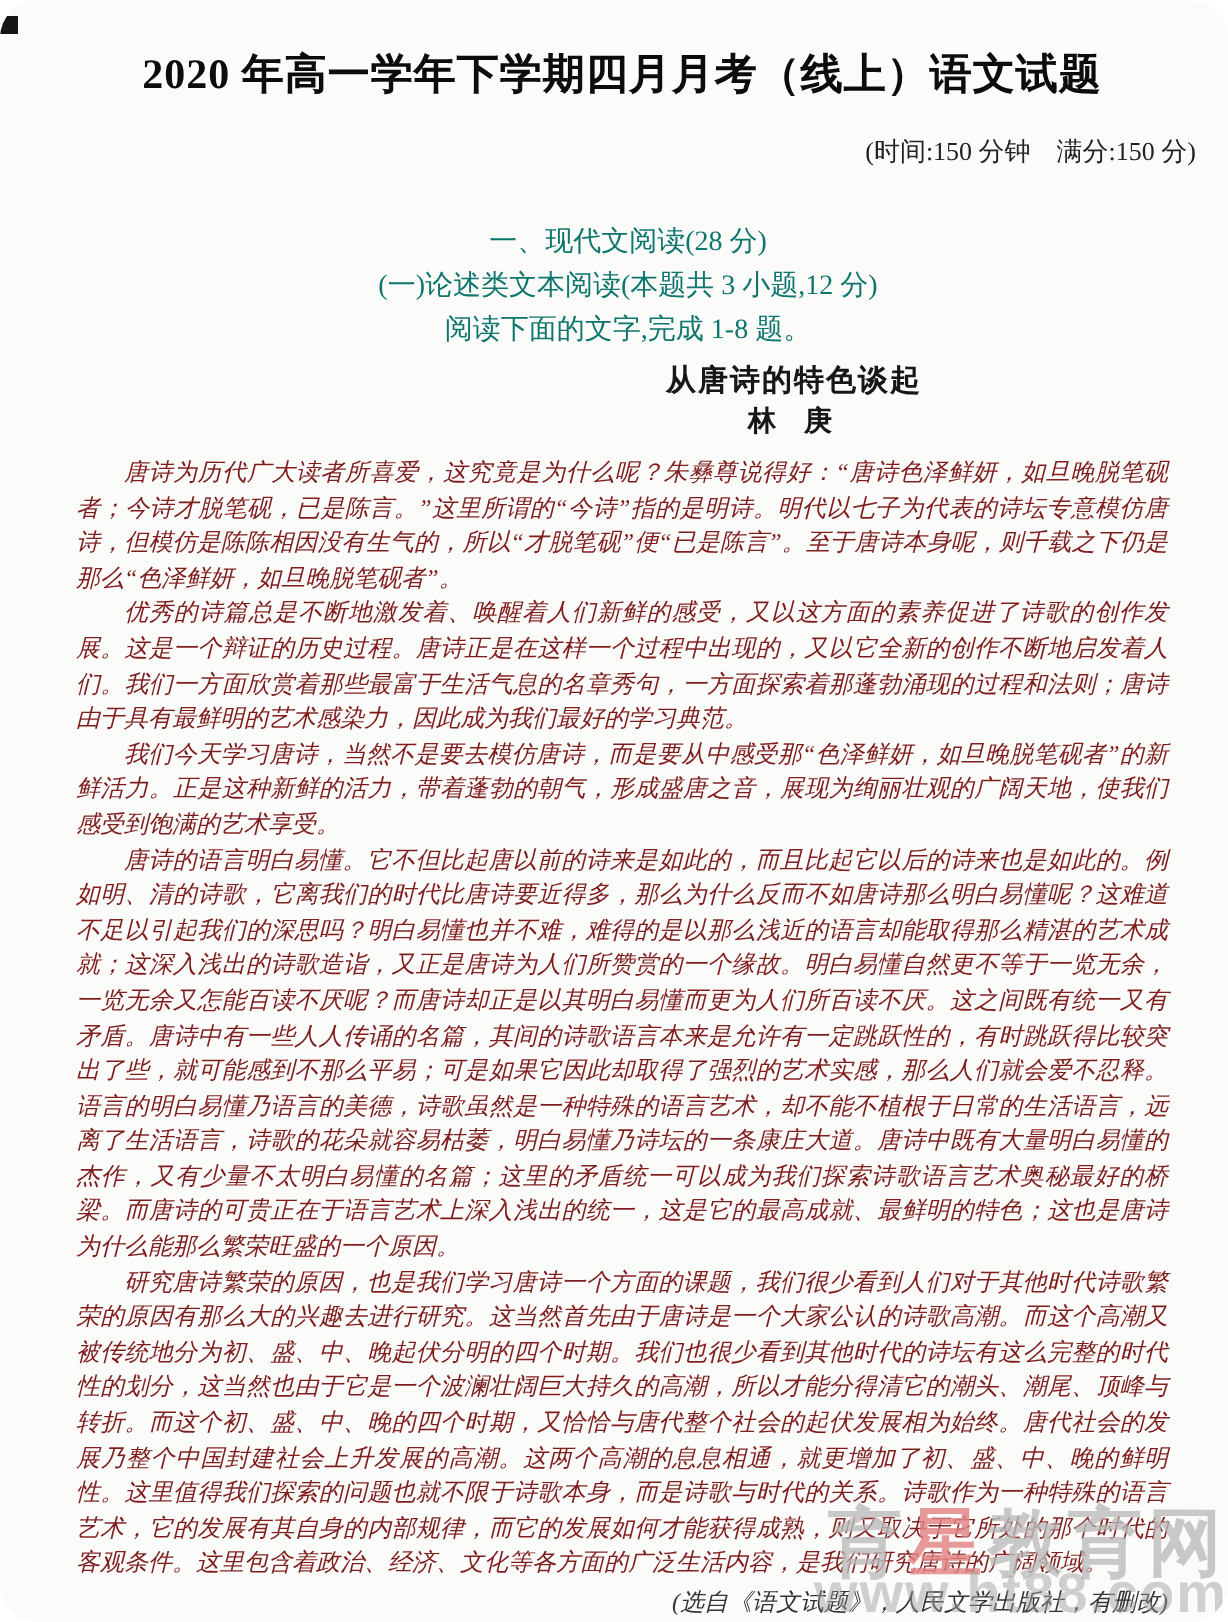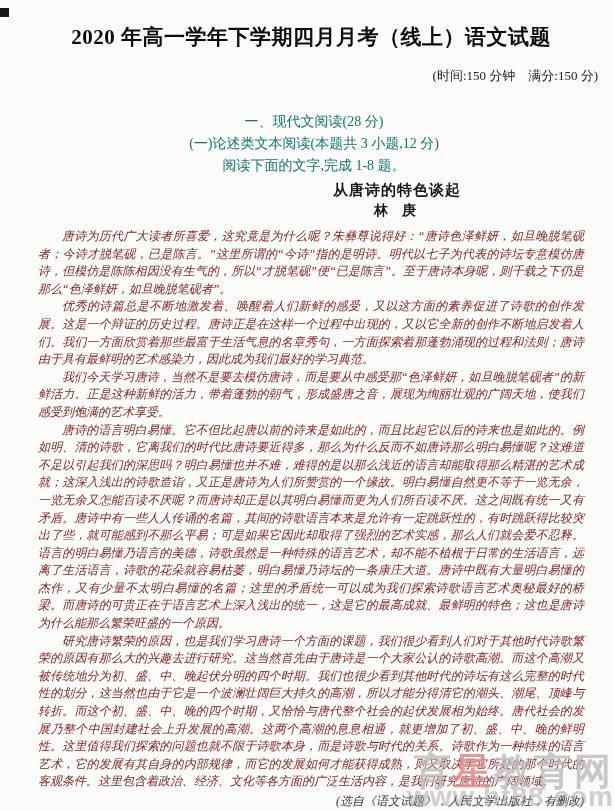--- a/index.html
+++ b/index.html
@@ -5,20 +5,21 @@
   html, body { margin: 0; padding: 0; background: #ffffff; }
   .page {
     position: relative;
     width: 614px;
     height: 811px;
     margin: 0;
     background: #fbfbfa;
     overflow: hidden;
     font-family: "Liberation Serif", "DejaVu Serif", serif;
     color: #2e2e2e;
+    border-radius: 19px;
   }
   .scan-mark {
     position: absolute;
     left: 0; top: 8px;
     width: 9px; height: 9px;
     background: #161616;
   }
   .content { padding: 14px 30px 0 38px; }
   .title {
     margin: 9px 0 0 0;

